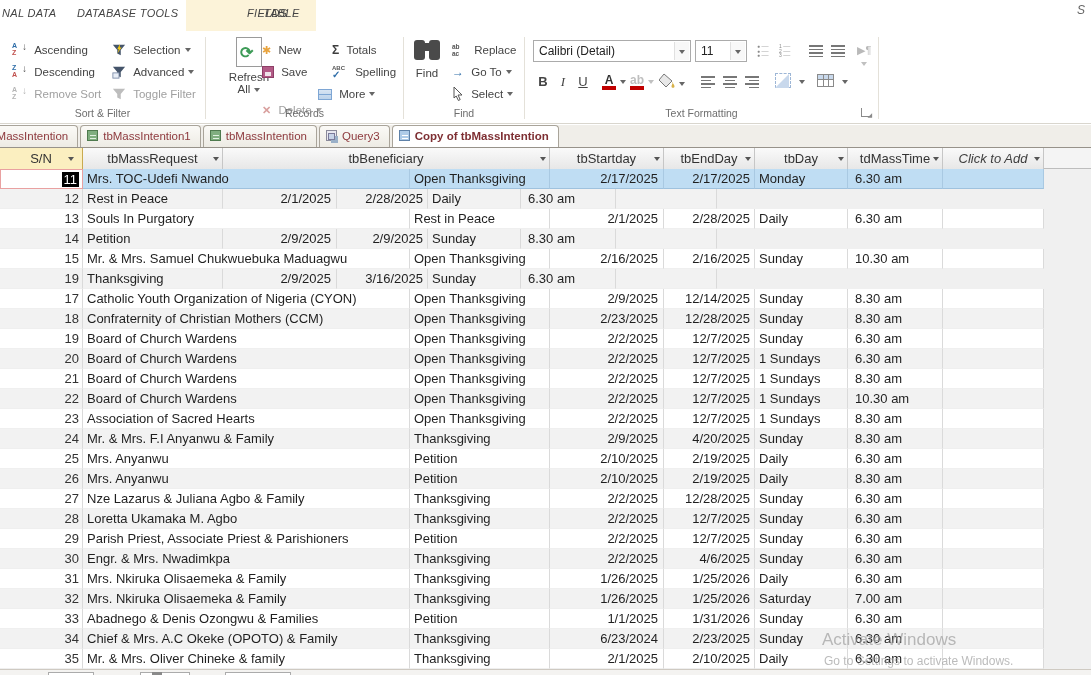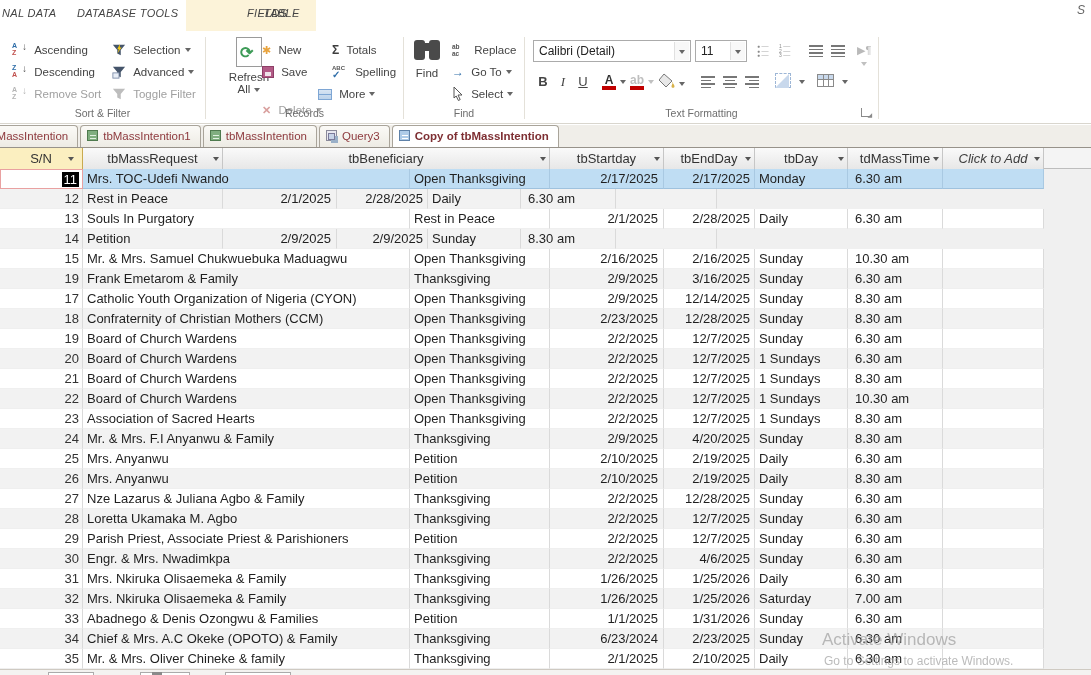--- a/index.html
+++ b/index.html
@@ -408,21 +408,20 @@
       <div class="cell c3">2/16/2025</div>
       <div class="cell c4">2/16/2025</div>
       <div class="cell c5">Sunday</div>
       <div class="cell c6">10.30 am</div>
       <div class="cell c7"></div>
       <div class="cfill"></div>
     </div>
 
     <div class="row alt">
       <div class="cell c0">19</div>
-      <div class="cell c1">Frank Emetarom &amp; Family</div>
       <div class="cell c2">Thanksgiving</div>
       <div class="cell c3">2/9/2025</div>
       <div class="cell c4">3/16/2025</div>
       <div class="cell c5">Sunday</div>
       <div class="cell c6">6.30 am</div>
       <div class="cell c7"></div>
       <div class="cfill"></div>
     </div>
 
     <div class="row">

